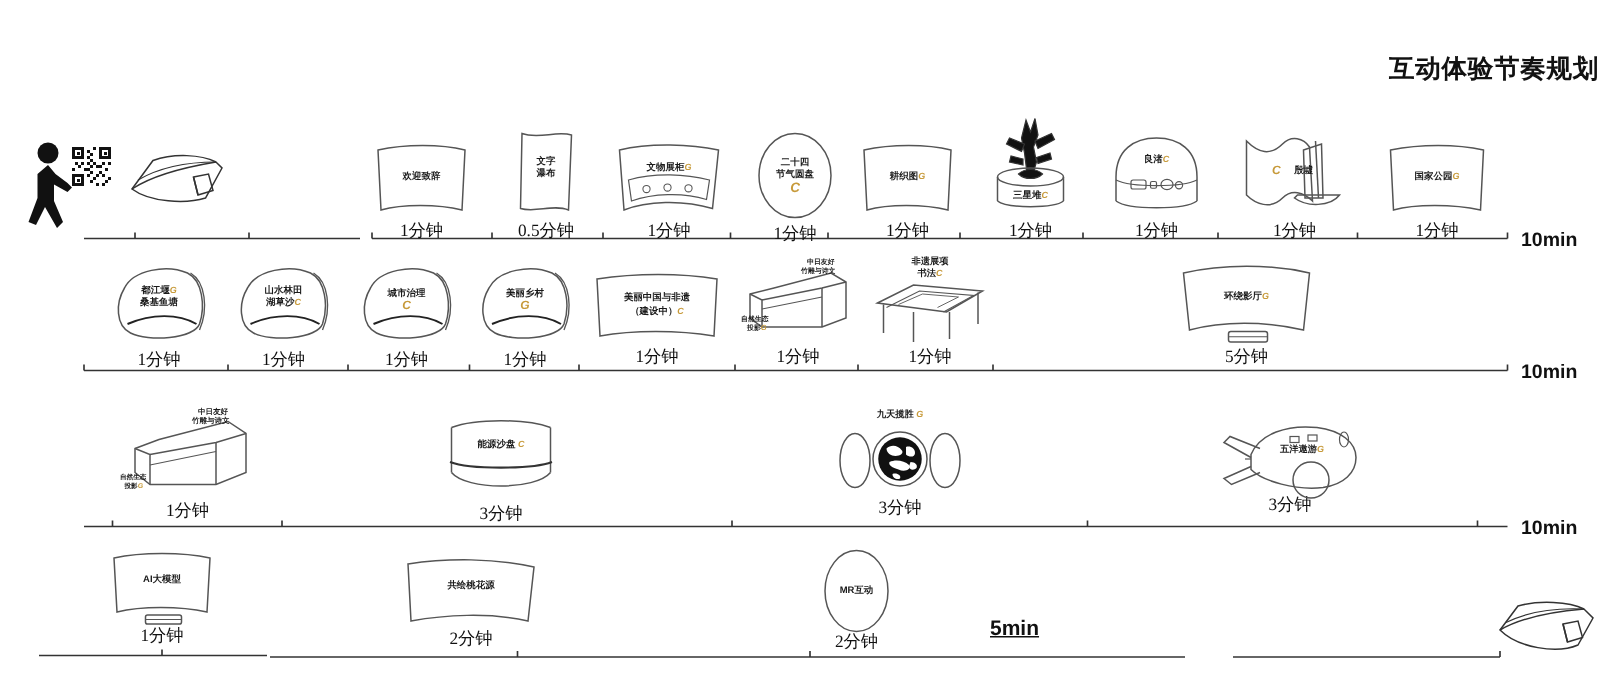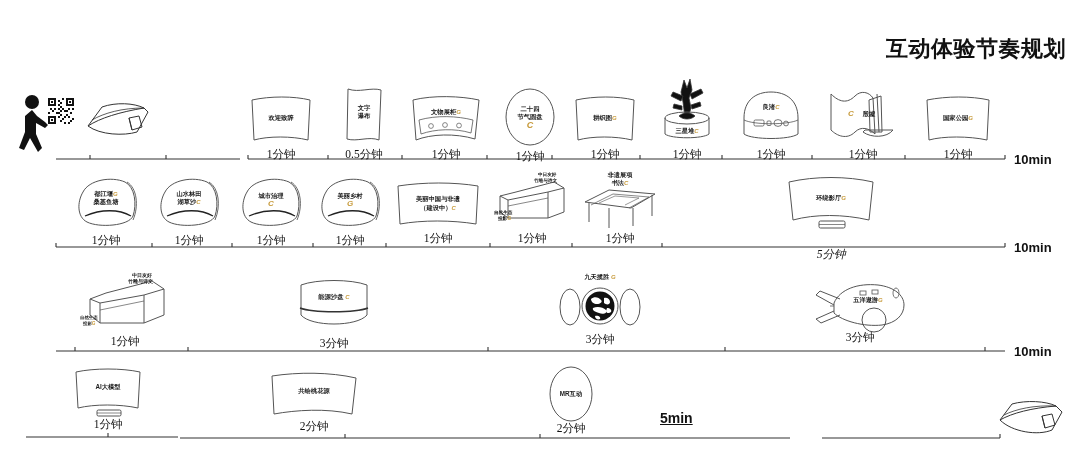--- a/index.html
+++ b/index.html
@@ -13,21 +13,21 @@
   }
   #stage{position:absolute;left:0;top:0;width:1080px;height:456px;}
 
   
   .page-title{
     position:absolute;left:18px;top:18px;
     font-size:19px;font-weight:700;letter-spacing:.5px;color:#111;
   }
   .page-subtitle{
     position:absolute;right:14px;top:34px;
-    font-size:22px;font-weight:700;letter-spacing:.5px;color:#111;
+    font-size:17px;font-weight:700;letter-spacing:.5px;color:#111;
     text-align:right;
   }
 
   
   .row{position:absolute;left:0;width:1080px;}
   .axis{position:absolute;left:0;top:0;width:1080px;height:14px;}
   .axis svg{display:block;}
   .axis-end-label{
     position:absolute;font-size:13px;font-weight:700;color:#111;
     white-space:nowrap;
@@ -428,21 +428,21 @@
       <div class="art" style="width:92px;height:54px;">
         <svg width="92" height="54" viewBox="0 0 92 54" fill="none" stroke="#555" stroke-width="1">
           <path d="M4 6 C30 0 62 0 88 6 L84 44 C58 38 30 38 8 44 Z"></path>
           <rect x="34" y="45" width="26" height="7" rx="1.5"></rect>
           <line x1="34" y1="48.5" x2="60" y2="48.5" stroke-width=".7"></line>
         </svg>
         <div class="lbl" style="top:18px;">
           <span>环绕影厅</span><span class="gsmall">G</span>
         </div>
       </div>
-      <div class="dur" style="margin-top:18px;font-style:italic;">5分钟</div>
+      <div class="dur" style="margin-top:2px;">5分钟</div>
     </div>
   </div>
 
   <div class="row" style="top:265px;">
 
     <div class="axis" style="top:79px;">
       <svg width="1080" height="14" viewBox="0 0 1080 14">
         <line x1="56" y1="7" x2="1005" y2="7" stroke="#333" stroke-width="1.1"></line>
         <g stroke="#333" stroke-width="1.1">
           <line x1="75" y1="3" x2="75" y2="7"></line>

